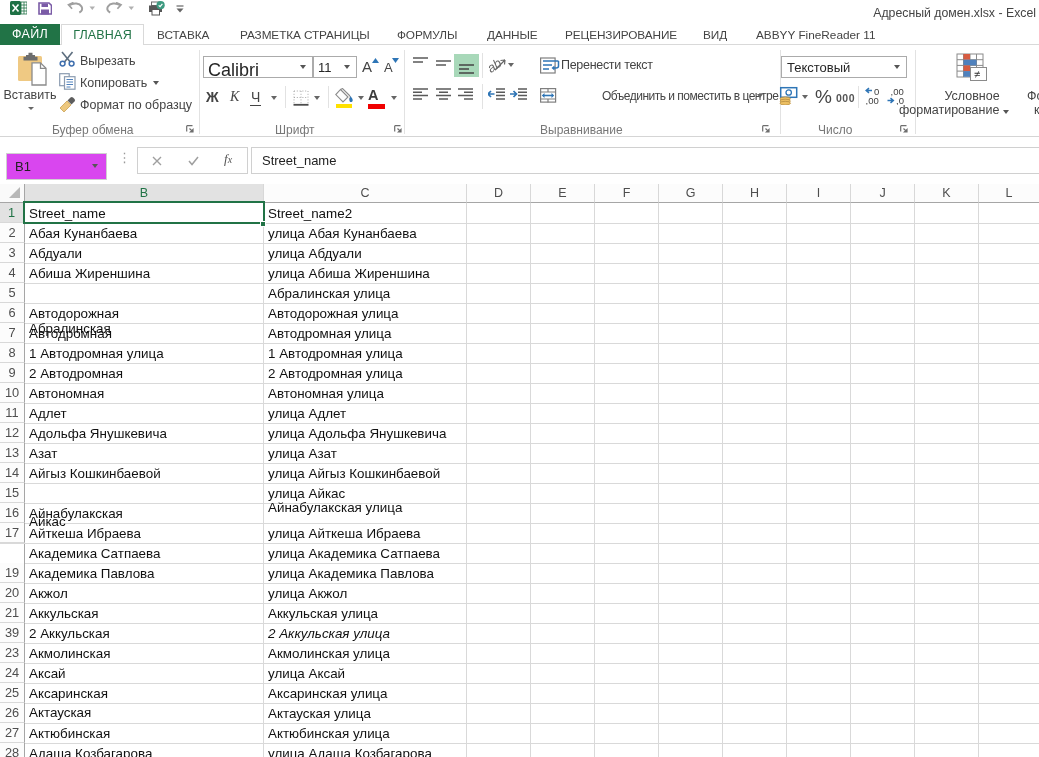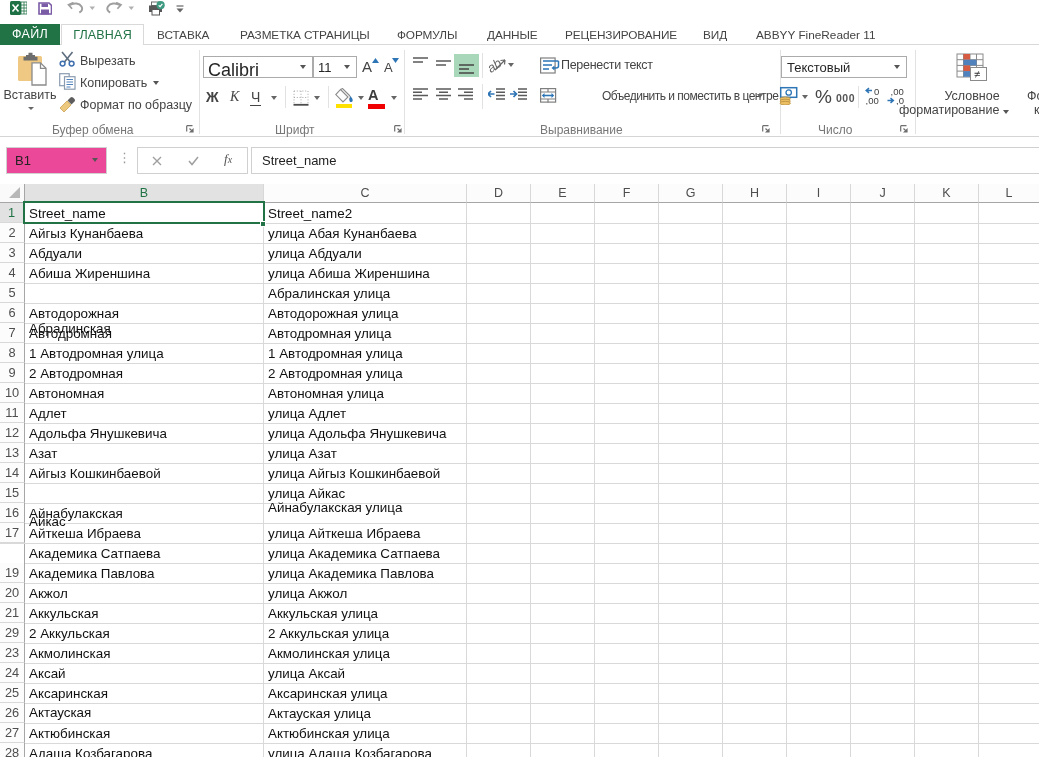--- a/index.html
+++ b/index.html
@@ -15,20 +15,21 @@
 .rowhead{position:absolute;left:0;width:24px;border-bottom:1px solid #d8d8d8;
   font-size:12.8px;color:#4e4e4e;text-align:center;background:#fcfcfc;}
 .cellt{position:absolute;font-size:13.4px;color:#111;white-space:nowrap;}
 .dd{display:inline-block;width:0;height:0;border-left:3.5px solid transparent;
   border-right:3.5px solid transparent;border-top:4px solid #666;}
 </style>
 </head>
 <body>
 
 <div class="abs" id="titlebar" style="left:0;top:0;width:1039px;height:24px;background:#fff;">
+  <div class="abs" style="left:731px;top:6px;width:305px;text-align:right;font-size:12.3px;color:#444;">Адресный домен.xlsx - Excel</div>
 
   <svg class="abs" style="left:10px;top:1px;" width="17" height="14" viewBox="0 0 17 14">
     <rect x="0" y="0" width="11" height="14" rx="1.5" fill="#1e7145"></rect>
     <rect x="11" y="1" width="6" height="12" fill="#fff" stroke="#1e7145" stroke-width="0.8"></rect>
     <path d="M11 4 h6 M11 7 h6 M11 10 h6 M14 1 v12" stroke="#1e7145" stroke-width="0.8"></path>
     <path d="M2.5 3.5 L8.5 10.5 M8.5 3.5 L2.5 10.5" stroke="#fff" stroke-width="1.6"></path>
   </svg>
 
   <svg class="abs" style="left:38px;top:2px;" width="14" height="13" viewBox="0 0 14 13">
     <path d="M1 1 h10 l2.5 2.5 V12 H1 z" fill="none" stroke="#7a5ba6" stroke-width="1.6"></path>
@@ -266,21 +267,21 @@
     <text x="18" y="25" font-size="11" fill="#333">≠</text>
   </svg>
   <div class="abs btxt" style="left:902px;top:44px;width:140px;text-align:center;">Условное</div>
   <div class="abs btxt" style="left:899px;top:58px;width:140px;">форматирование <span class="dd" style="border-top-color:#555;margin-left:0px;"></span></div>
 
   <div class="abs btxt" style="left:1027px;top:44px;">Фо</div>
   <div class="abs btxt" style="left:1034px;top:58px;">ка</div>
 </div>
 
 <div class="abs" id="fbar" style="left:0;top:137px;width:1039px;height:47px;background:#fff;">
-  <div class="abs" style="left:6px;top:10px;width:99px;height:25px;border:1px solid #d0d0d0;background:#ec4899;">
+  <div class="abs" style="left:6px;top:16px;width:99px;height:25px;border:1px solid #d0d0d0;background:#d946ef;">
     <span class="abs" style="left:8px;top:5px;font-size:13px;color:#222;">B1</span>
     <span class="abs dd" style="left:85px;top:10px;border-top-color:#555;"></span>
   </div>
   <div class="abs" style="left:118px;top:13px;font-size:13px;color:#999;letter-spacing:0;">⋮</div>
   <div class="abs" style="left:137px;top:10px;width:109px;height:25px;border:1px solid #d0d0d0;background:#fff;">
     <svg class="abs" style="left:14px;top:8px;" width="10" height="10" viewBox="0 0 10 10">
         <path d="M1 1 L9 9 M9 1 L1 9" stroke="#9f9f9f" stroke-width="1.4"></path>
       </svg>
     <svg class="abs" style="left:50px;top:8px;" width="11" height="10" viewBox="0 0 11 10">
         <path d="M1 5 l3 3.5 L10 1" fill="none" stroke="#9f9f9f" stroke-width="1.5"></path>
@@ -347,33 +348,33 @@
     <div class="rowhead" style="top:220px;height:19px;line-height:20px;border-right:1px solid #a6a6a6;">12</div>
     <div class="rowhead" style="top:240px;height:19px;line-height:20px;border-right:1px solid #a6a6a6;">13</div>
     <div class="rowhead" style="top:260px;height:19px;line-height:20px;border-right:1px solid #a6a6a6;">14</div>
     <div class="rowhead" style="top:280px;height:19px;line-height:20px;border-right:1px solid #a6a6a6;">15</div>
     <div class="rowhead" style="top:300px;height:19px;line-height:20px;border-right:1px solid #a6a6a6;">16</div>
     <div class="rowhead" style="top:320px;height:19px;line-height:20px;border-right:1px solid #a6a6a6;">17</div>
     <div class="rowhead" style="top:340px;height:19px;line-height:20px;border-right:1px solid #a6a6a6;margin-top:34px;">18</div>
     <div class="rowhead" style="top:360px;height:19px;line-height:20px;border-right:1px solid #a6a6a6;">19</div>
     <div class="rowhead" style="top:380px;height:19px;line-height:20px;border-right:1px solid #a6a6a6;">20</div>
     <div class="rowhead" style="top:400px;height:19px;line-height:20px;border-right:1px solid #a6a6a6;">21</div>
-    <div class="rowhead" style="top:420px;height:19px;line-height:20px;border-right:1px solid #a6a6a6;">29</div>
+    <div class="rowhead" style="top:420px;height:19px;line-height:20px;border-right:1px solid #a6a6a6;">39</div>
     <div class="rowhead" style="top:440px;height:19px;line-height:20px;border-right:1px solid #a6a6a6;">23</div>
     <div class="rowhead" style="top:460px;height:19px;line-height:20px;border-right:1px solid #a6a6a6;">24</div>
     <div class="rowhead" style="top:480px;height:19px;line-height:20px;border-right:1px solid #a6a6a6;">25</div>
     <div class="rowhead" style="top:500px;height:19px;line-height:20px;border-right:1px solid #a6a6a6;">26</div>
     <div class="rowhead" style="top:520px;height:19px;line-height:20px;border-right:1px solid #a6a6a6;">27</div>
     <div class="rowhead" style="top:540px;height:19px;line-height:20px;border-right:1px solid #a6a6a6;">28</div>
   </div>
 
   <div class="abs" id="cells" style="left:0;top:19px;width:1039px;height:554px;">
     <div class="cellt" style="left:29px;top:2.5px;">Street_name</div>
     <div class="cellt" style="left:268px;top:2.5px;">Street_name2</div>
-    <div class="cellt" style="left:29px;top:22.5px;">Айгыз Кунанбаева</div>
+    <div class="cellt" style="left:29px;top:22.5px;">Абая Кунанбаева</div>
     <div class="cellt" style="left:268px;top:22.5px;">улица Абая Кунанбаева</div>
     <div class="cellt" style="left:29px;top:42.5px;">Абдуали</div>
     <div class="cellt" style="left:268px;top:42.5px;">улица Абдуали</div>
     <div class="cellt" style="left:29px;top:62.5px;">Абиша Жиреншина</div>
     <div class="cellt" style="left:268px;top:62.5px;">улица Абиша Жиреншина</div>
     <div class="cellt" style="left:29px;top:82.5px;margin-top:35px;">Абралинская</div>
     <div class="cellt" style="left:268px;top:82.5px;">Абралинская улица</div>
     <div class="cellt" style="left:29px;top:102.5px;">Автодорожная</div>
     <div class="cellt" style="left:268px;top:102.5px;">Автодорожная улица</div>
     <div class="cellt" style="left:29px;top:122.5px;">Автодромная</div>
@@ -400,21 +401,21 @@
     <div class="cellt" style="left:268px;top:322.5px;">улица Айткеша Ибраева</div>
     <div class="cellt" style="left:29px;top:342.5px;">Академика Сатпаева</div>
     <div class="cellt" style="left:268px;top:342.5px;">улица Академика Сатпаева</div>
     <div class="cellt" style="left:29px;top:362.5px;">Академика Павлова</div>
     <div class="cellt" style="left:268px;top:362.5px;">улица Академика Павлова</div>
     <div class="cellt" style="left:29px;top:382.5px;">Акжол</div>
     <div class="cellt" style="left:268px;top:382.5px;">улица Акжол</div>
     <div class="cellt" style="left:29px;top:402.5px;">Аккульская</div>
     <div class="cellt" style="left:268px;top:402.5px;">Аккульская улица</div>
     <div class="cellt" style="left:29px;top:422.5px;">2 Аккульская</div>
-    <div class="cellt" style="left:268px;top:422.5px;">2 Аккульская улица</div>
+    <div class="cellt" style="left:268px;top:422.5px;font-style:italic;">2 Аккульская улица</div>
     <div class="cellt" style="left:29px;top:442.5px;">Акмолинская</div>
     <div class="cellt" style="left:268px;top:442.5px;">Акмолинская улица</div>
     <div class="cellt" style="left:29px;top:462.5px;">Аксай</div>
     <div class="cellt" style="left:268px;top:462.5px;">улица Аксай</div>
     <div class="cellt" style="left:29px;top:482.5px;">Аксаринская</div>
     <div class="cellt" style="left:268px;top:482.5px;">Аксаринская улица</div>
     <div class="cellt" style="left:29px;top:502px;">Актауская</div>
     <div class="cellt" style="left:268px;top:502.5px;">Актауская улица</div>
     <div class="cellt" style="left:29px;top:522.5px;">Актюбинская</div>
     <div class="cellt" style="left:268px;top:522.5px;">Актюбинская улица</div>

